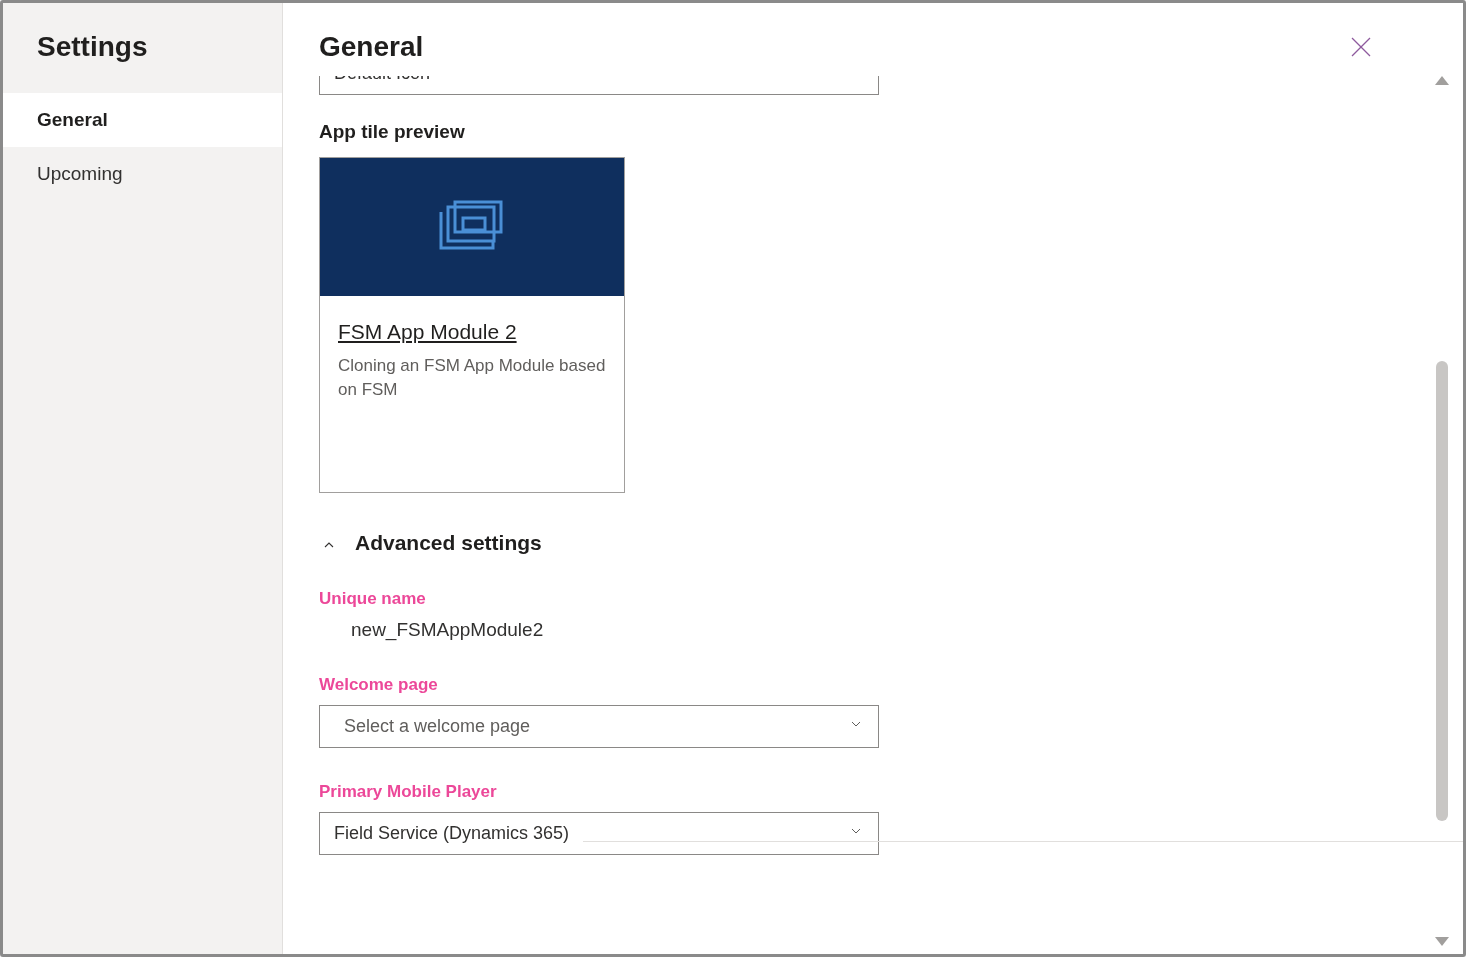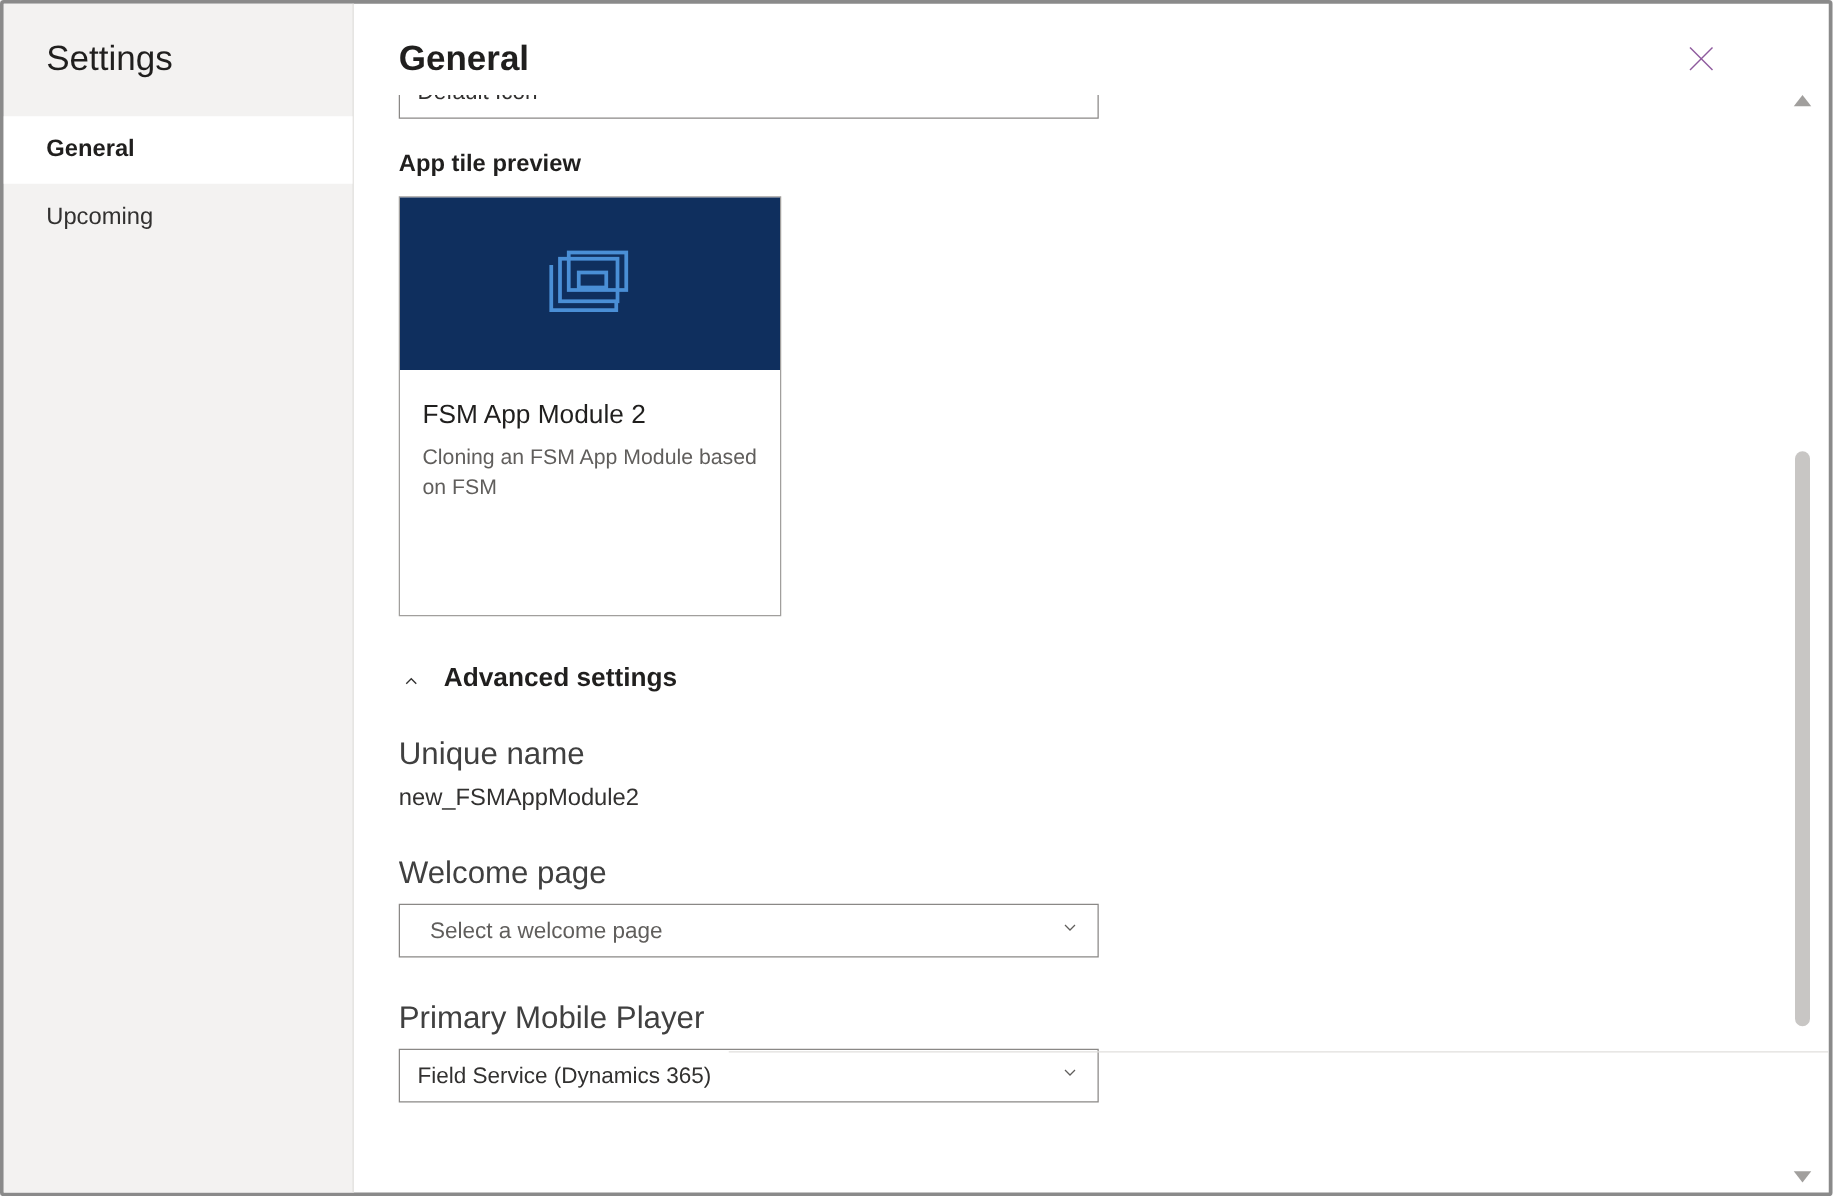--- a/index.html
+++ b/index.html
@@ -23,21 +23,21 @@
   .sidebar {
     width: 280px;
     background: #f3f2f1;
     border-right: 1px solid #e1dfdd;
     flex-shrink: 0;
     display: flex;
     flex-direction: column;
   }
   .sidebar-title {
     font-size: 28px;
-    font-weight: 400;
+    font-weight: 700;
     padding: 28px 0 30px 34px;
     color: #201f1e;
   }
   .nav-item {
     padding: 16px 0 16px 34px;
     font-size: 19px;
     color: #323130;
     cursor: pointer;
   }
   .nav-item.active {
@@ -128,39 +128,40 @@
   .tile-top svg { width: 66px; height: 50px; stroke:#4a8fd6; fill:none; stroke-width:3; }
   .tile-body {
     padding: 24px 18px 18px 18px;
     height: 196px;
   }
   .tile-name {
     font-size: 21px;
     font-weight: 400;
     color: #201f1e;
     margin-bottom: 10px;
+    text-decoration: underline;
   }
   .tile-desc {
     font-size: 17px;
     color: #605e5c;
     line-height: 1.4;
   }
   
   .adv-header {
     display:flex;
     align-items:flex-end;
     gap: 16px;
     margin-top: 38px;
     cursor:pointer;
   }
   .adv-header .chev { width:20px; height:20px; display:inline-flex; align-items:center; justify-content:center; }
   .adv-header .chev svg { width:16px; height:16px; stroke:#323130; stroke-width:1.6; fill:none;}
   .adv-header .label { font-size:21px; font-weight:600; color:#201f1e; }
-  .field-label { font-size:25px; font-weight:400; color:#404040; margin-top: 34px; margin-bottom: 10px;}
-  .field-value { font-size:19px; color:#323130; }
+  .field-label { font-size:17px; font-weight:700; color:#ec4899; margin-top: 34px; margin-bottom: 10px;}
+  .field-value { font-size:19px; color:#323130;margin-left:32px; }
   
   .scroll-track {
     position:absolute;
     right: 10px;
     top: 0;
     bottom: 8px;
     width: 22px;
     display:flex;
     flex-direction:column;
     align-items:center;

